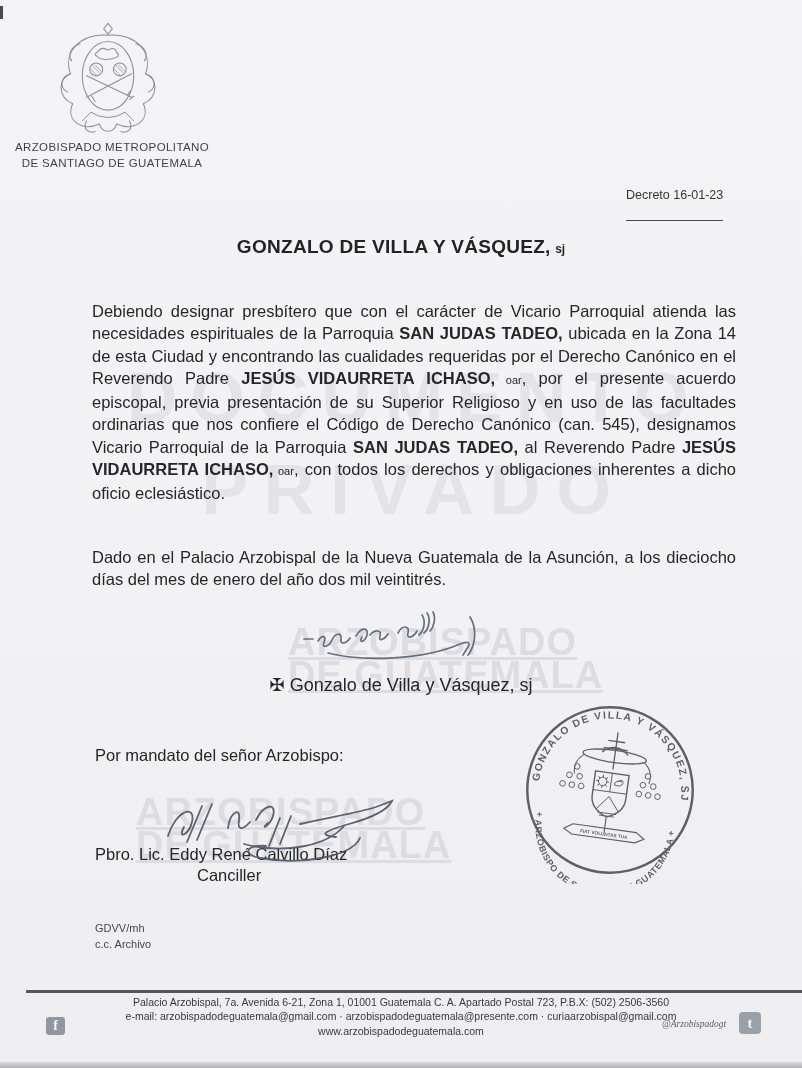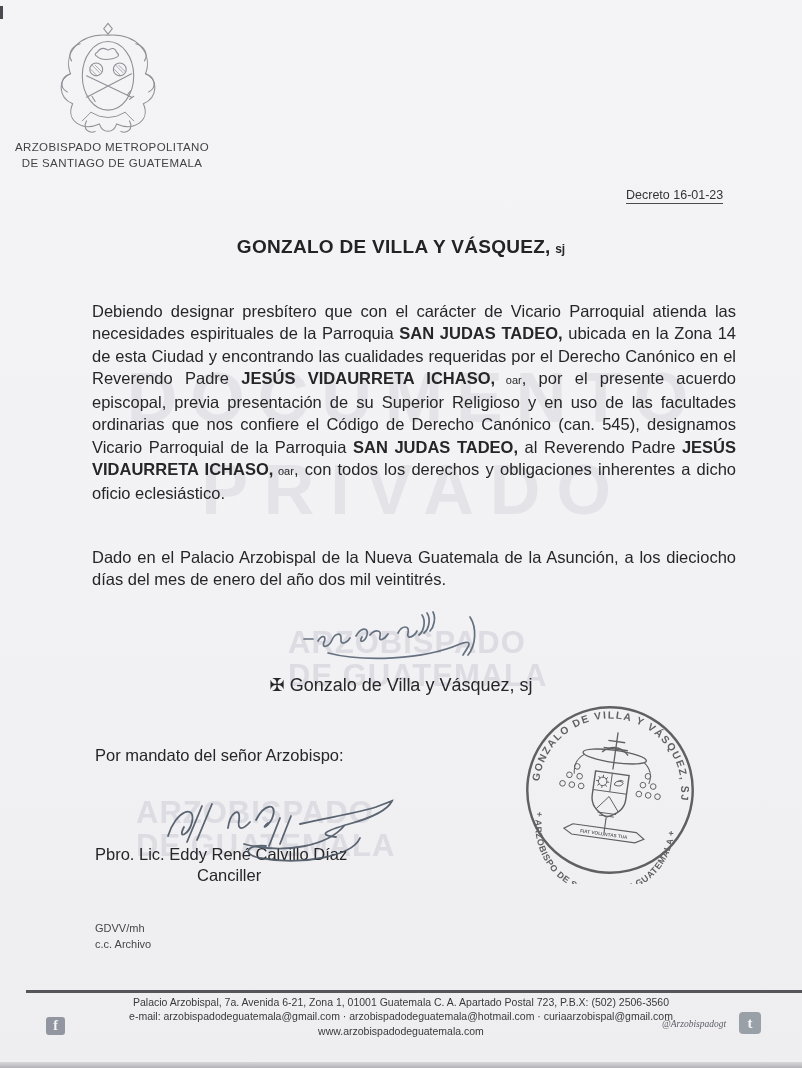--- a/index.html
+++ b/index.html
@@ -9,39 +9,39 @@
     background:linear-gradient(180deg,#f4f4f6 0%,#f2f2f5 55%,#eeeef1 100%);
     font-family:"Liberation Sans",sans-serif;
     color:#262628;
     overflow:hidden;
   }
   .abs{position:absolute;}
   
   .org-name{left:6px;top:140px;width:212px;text-align:center;
     font-size:11.5px;line-height:15.5px;letter-spacing:.4px;color:#434347;z-index:2;}
   .decree-ref{left:626px;top:188px;font-size:12.5px;color:#333336;
-    border-bottom:1px solid #4a4a4e;padding-bottom:1px;z-index:2;}
+    border-bottom:1px solid #4a4a4e;padding-bottom:18px;z-index:2;}
   
   .title-block{left:0;top:236px;width:802px;text-align:center;z-index:2;}
   .title-name{font-size:19px;font-weight:bold;letter-spacing:.3px;color:#232326;}
   .title-suffix{font-size:12px;font-weight:bold;}
   .title-sub{font-size:16px;margin-top:2px;color:#2a2a2d;}
   
   .para{left:92px;width:644px;font-size:16.5px;line-height:22.3px;
     text-align:justify;color:#262628;z-index:2;}
   .p1{top:300px;}
   .p2{top:546px;}
   .seg-bold{font-weight:bold;}
   .seg-boldsmall{font-weight:normal;font-size:11px;}
   
   .wm{position:absolute;font-weight:bold;z-index:1;white-space:nowrap;user-select:none;}
   .wm-big{left:92px;width:644px;text-align:center;font-size:70px;color:#e3e3e8;}
   .wm-doc{top:358px;letter-spacing:13px;}
   .wm-priv{top:450px;letter-spacing:16px;}
-  .wm-org{width:240px;text-align:left;font-size:31px;line-height:33px;color:#dcdce2;letter-spacing:1px;}
+  .wm-org{width:240px;text-align:left;font-size:38px;line-height:33px;color:#dcdce2;letter-spacing:1px;text-decoration:underline;}
   .wm-org1{left:288px;top:626px;}
   .wm-org2{left:136px;top:796px;}
   
   .archbishop-line{left:0;top:674px;width:802px;text-align:center;font-size:18px;z-index:2;}
   .mandate-line{left:95px;top:746px;font-size:16.5px;z-index:2;}
   .chancellor-name{left:95px;top:845px;font-size:16.5px;z-index:2;}
   .chancellor-title{left:197px;top:866px;font-size:16.5px;z-index:2;}
   .refs{left:95px;top:920px;font-size:11px;line-height:16px;color:#46464a;z-index:2;}
   
   .footer-rule{left:26px;top:990px;width:776px;height:3px;background:#55555a;z-index:2;}
@@ -196,21 +196,21 @@
   <div class="abs chancellor-name">Pbro. Lic. Eddy René Calvillo Díaz</div>
   <div class="abs chancellor-title">Canciller</div>
 
   <div class="abs refs">
     <div>GDVV/mh</div>
     <div>c.c. Archivo</div>
   </div>
 
   <div class="abs footer-rule"></div>
   <div class="abs footer-text ft1">Palacio Arzobispal, 7a. Avenida 6-21, Zona 1, 01001 Guatemala C. A.  Apartado Postal 723, P.B.X: (502) 2506-3560</div>
-  <div class="abs footer-text ft2">e-mail: arzobispadodeguatemala@gmail.com · arzobispadodeguatemala@hotmail.com · curiaarzobispal@gmail.com</div>
+  <div class="abs footer-text ft2">e-mail: arzobispadodeguatemala@gmail.com · arzobispadodeguatemala@presente.com · curiaarzobispal@gmail.com</div>
   <div class="abs footer-text ft3">www.arzobispadodeguatemala.com</div>
 
   <div class="abs social-icon fb-icon">
     <span>f</span>
   </div>
   <div class="abs social-label fb-label">Arzobispado de Guatemala</div>
 
   <div class="abs social-label tw-label">@Arzobispadogt</div>
   <div class="abs social-icon tw-icon">
     <span>t</span>

